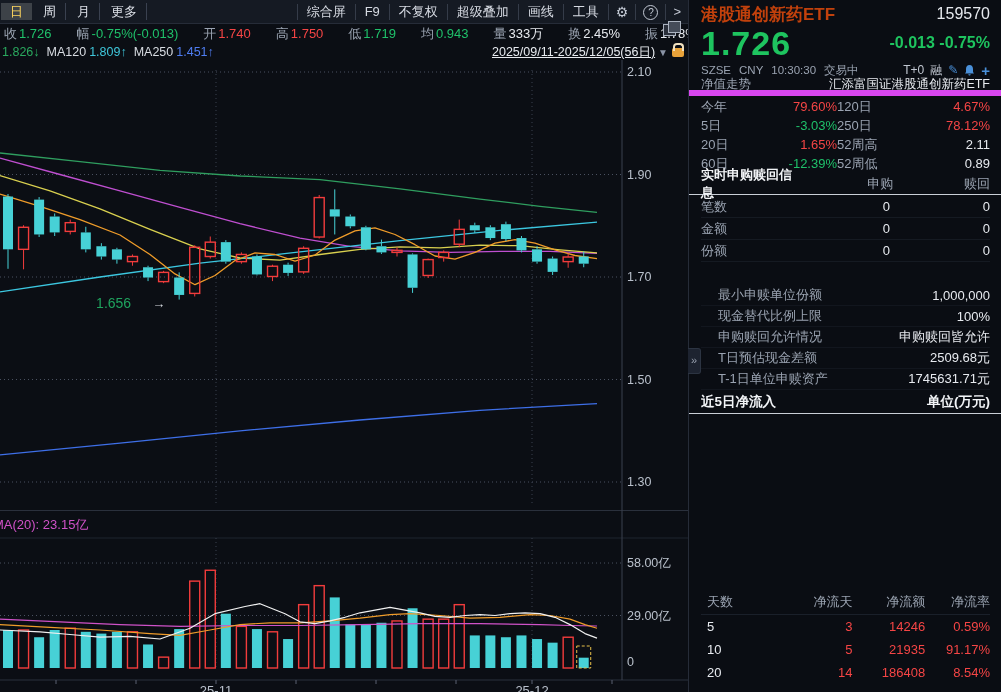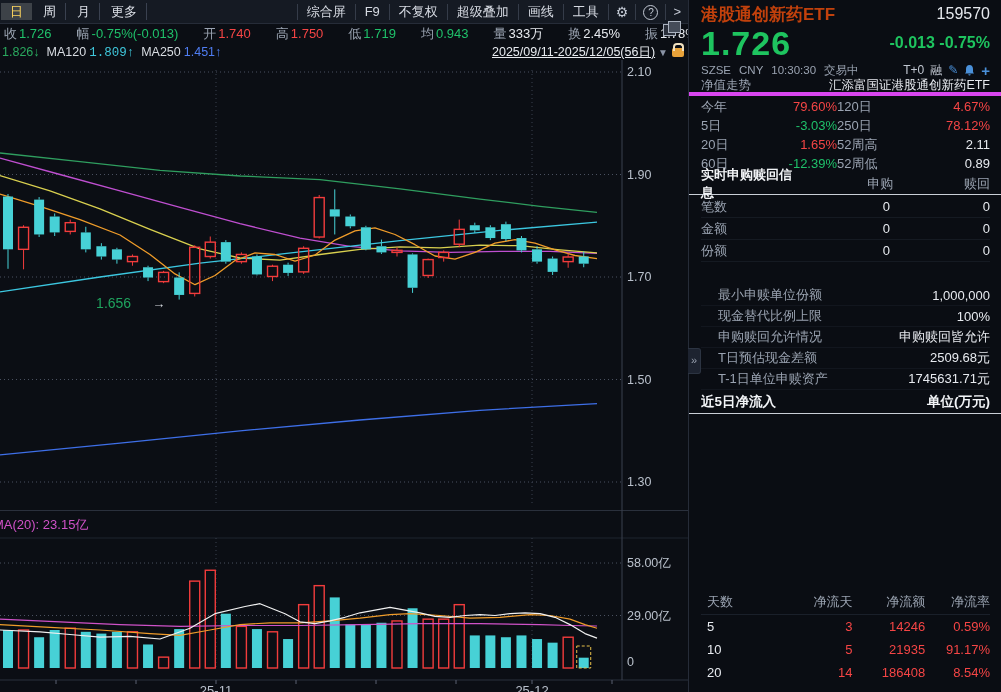--- a/index.html
+++ b/index.html
@@ -27,38 +27,38 @@
   #date-range{margin-left:auto;color:#e8ebf0;text-decoration:underline;cursor:pointer;}
   #date-caret{color:#8a93a5;font-size:10px;margin:0 4px 0 3px;cursor:pointer;}
   .lock{position:relative;width:12px;height:9px;background:#e8a23a;border-radius:2px;margin-right:6px;cursor:pointer;}
   .lock:before{content:"";position:absolute;left:1px;top:-5px;width:7px;height:6px;border:2px solid #f2e1c0;
                border-bottom:none;border-radius:4px 4px 0 0;}
   .layers-icon{position:absolute;left:663px;top:21px;width:17px;height:15px;z-index:5;cursor:pointer;}
   .layers-icon .sq1{position:absolute;left:0;top:3px;width:11px;height:10px;border:1px solid #aab2bf;background:#2a2f3a;}
   .layers-icon .sq2{position:absolute;left:5px;top:0;width:11px;height:10px;border:1px solid #aab2bf;background:#454c59;}
   
   .red{color:#f54545;} .green{color:#1fc06a;} .white{color:#e7eaef;}
-  .cyan{color:#3fc6da;font-family:Liberation Mono, monospace;} .blue{color:#4f7df2;} .gml{color:#2aa85e;}
+  .cyan{color:#3fc6da;} .blue{color:#4f7df2;} .gml{color:#2aa85e;}
   
   #price-chart{position:absolute;left:0;top:60px;}
   #volume-chart{position:absolute;left:0;top:510px;}
   
   #rpanel{position:absolute;left:688px;top:0;width:313px;height:692px;background:#0a0d13;
           border-left:1px solid #262c38;font-size:13px;}
   .rp{position:absolute;left:0;width:313px;box-sizing:border-box;padding:0 12px;}
   #rp-name{top:2px;height:24px;display:flex;align-items:center;}
   #fund-name{font-size:17px;font-weight:bold;color:#c2410c;}
   #fund-code{margin-left:auto;font-size:16px;color:#e7eaef;}
   #rp-price{top:24px;height:38px;display:flex;align-items:center;}
   #last-price{font-size:34px;font-weight:bold;color:#1ec45f;letter-spacing:1px;}
   #chg{margin-left:auto;font-size:16px;font-weight:bold;color:#1ec45f;}
   #rp-meta{top:62px;height:16px;display:flex;align-items:center;font-size:11.5px;color:#9aa3b1;}
   #rp-meta .sp{margin-right:8px;}
   #meta-icons{margin-left:auto;display:flex;align-items:center;gap:6px;color:#4a90d9;font-size:12px;}
-  #rp-nav{top:78px;height:18px;display:flex;align-items:center;border-bottom:4px solid #d946ef;font-size:12.5px;}
+  #rp-nav{top:78px;height:18px;display:flex;align-items:center;border-bottom:6px solid #d946ef;font-size:12.5px;}
   #nav-label{color:#9aa3b1;}
   #nav-value{margin-left:auto;color:#e7eaef;}
   #rp-perf{top:97px;height:76px;display:grid;grid-template-columns:44px 92px 56px 1fr;
            grid-auto-rows:19px;align-items:center;font-size:13px;}
   .pf-l{color:#9aa3b1;} .pf-v{text-align:right;}
   .rp-sechead{display:flex;align-items:center;font-weight:bold;color:#f2f4f7;border-bottom:1px solid #c9ced6;}
   #rt-head{top:174px;height:21px;font-size:13px;}
   #rt-head .c1{margin-left:auto;width:95px;text-align:right;font-weight:normal;color:#9aa3b1;}
   #rt-head .c2{width:100px;text-align:right;font-weight:normal;color:#9aa3b1;}
   #rt-rows{top:196px;height:66px;display:flex;flex-direction:column;}

